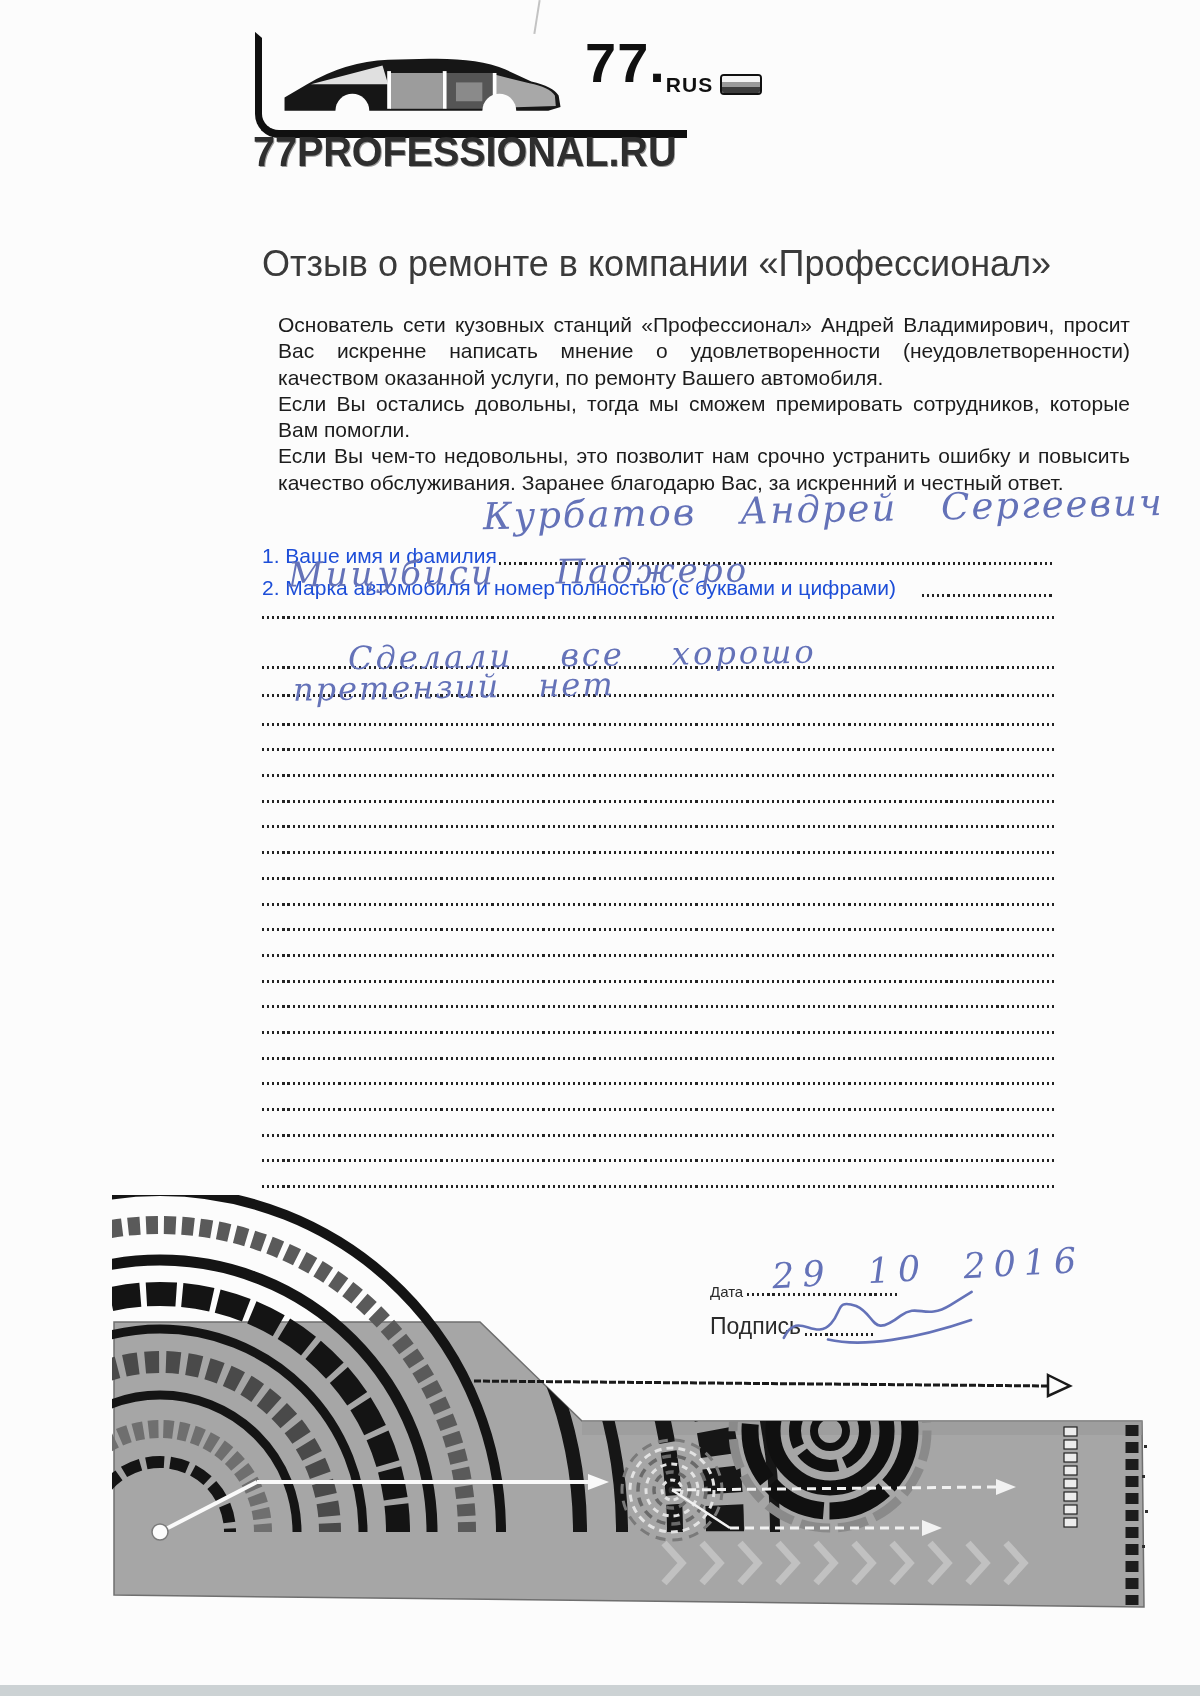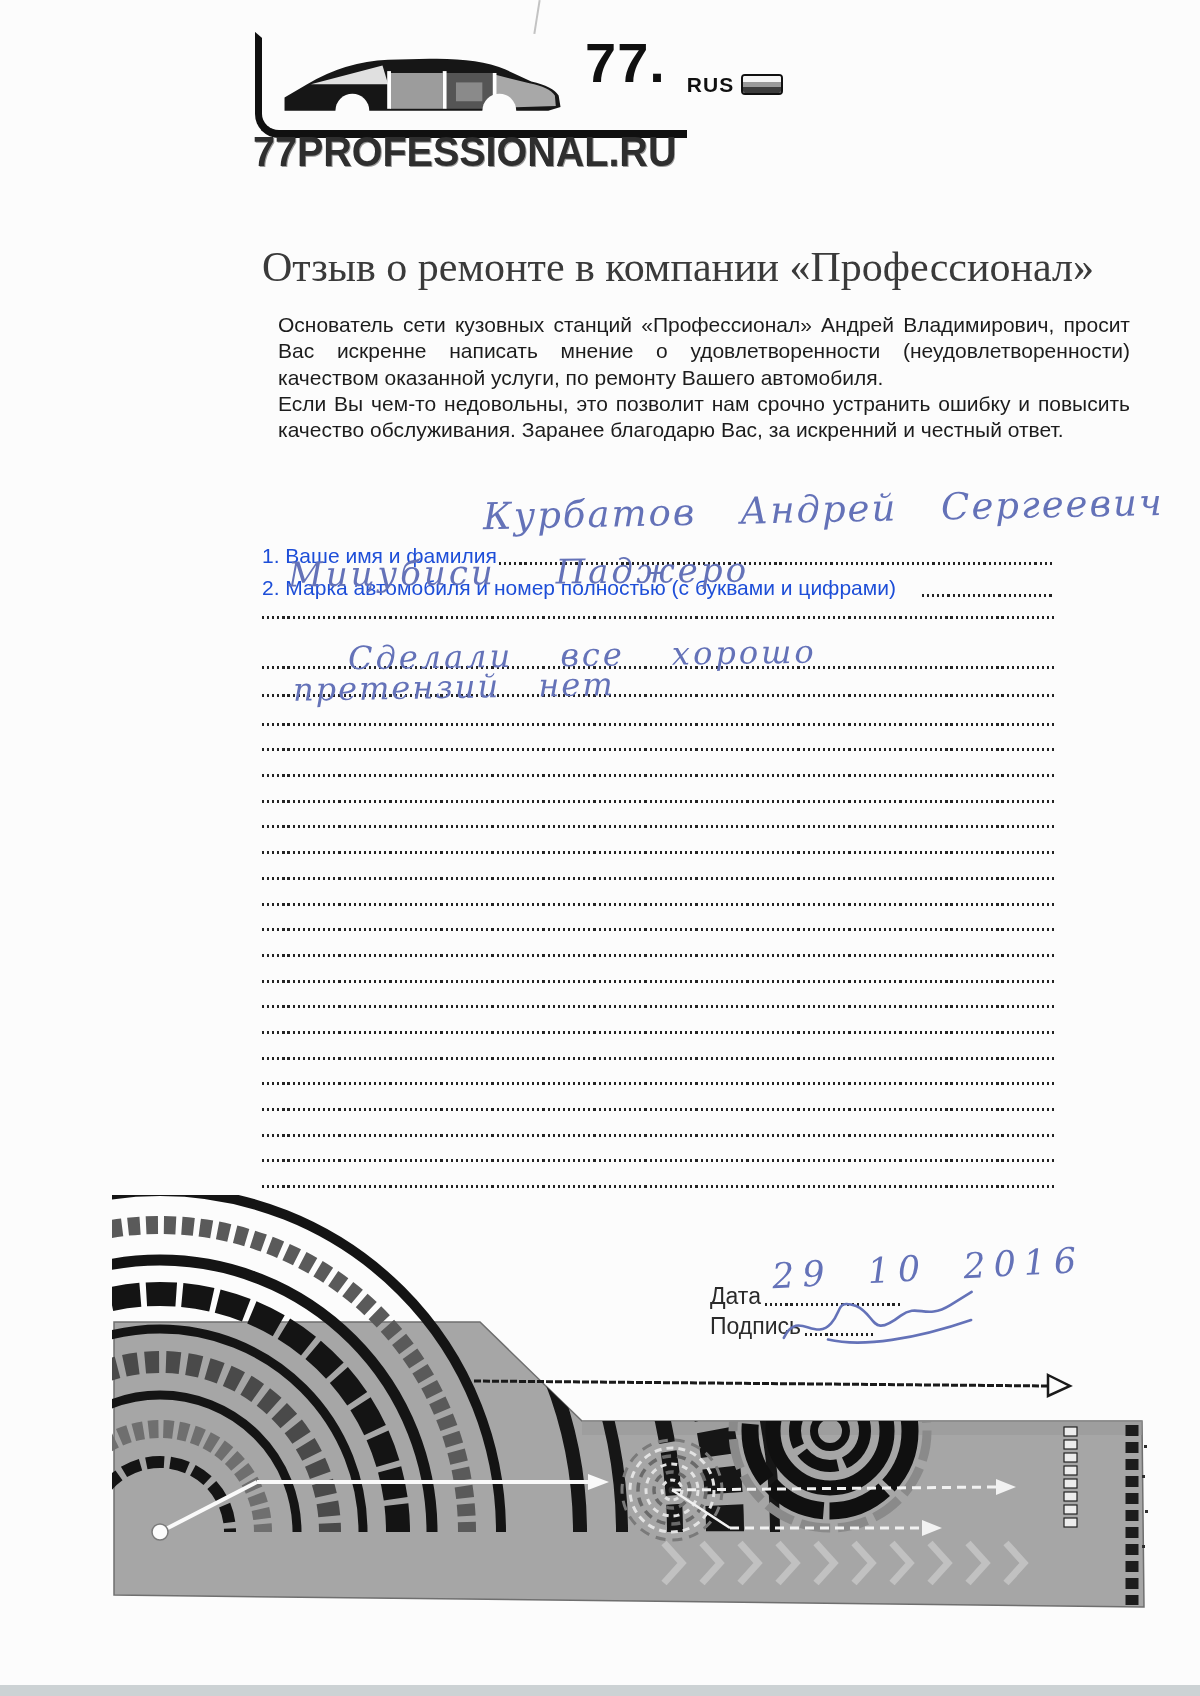--- a/index.html
+++ b/index.html
@@ -12,33 +12,33 @@
   #logo-plate{
     position:absolute;left:255px;top:32px;width:425px;height:92px;
     border-left:7px solid #101010;border-bottom:8px solid #101010;border-top:6px solid rgba(16,16,16,0);
     border-bottom-left-radius:24px;display:flex;align-items:stretch;
   }
   .plate-dot{width:11px;height:11px;border-radius:50%;background:#101010;align-self:center;margin:0 6px 0 9px;}
   .plate-car{flex:0 0 292px;align-self:flex-end;margin-bottom:2px;}
   .plate-divider{width:7px;background:#101010;margin-left:6px;}
   .plate-right{display:flex;flex-direction:row;justify-content:space-between;padding:0 0 0 10px;}
   .plate-code{font-size:56px;font-weight:bold;line-height:50px;color:#101010;letter-spacing:1px;font-family:"Liberation Sans",sans-serif;}
-  .plate-rus-row{display:flex;align-items:center;gap:7px;margin-top:1px;margin-left:21px;}
+  .plate-rus-row{display:flex;align-items:center;gap:7px;margin-top:1px;}
   .plate-rus{font-size:21px;font-weight:bold;color:#101010;letter-spacing:1px;}
   .plate-flag{width:38px;height:17px;border:2.5px solid #101010;border-radius:4px;overflow:hidden;display:flex;flex-direction:column;}
   .plate-flag span{flex:1;}
   .flag-w{background:#f5f5f5;}.flag-m{background:#9a9a9a;}.flag-d{background:#3c3c3c;}
   #brand-text{
     position:absolute;left:253px;top:128px;
     font-size:42px;font-weight:bold;color:#2e2e2e;letter-spacing:0px;
     transform:scaleX(.94);transform-origin:left top;white-space:nowrap;
     text-shadow:1px 1px 0 #9a9a9a;
   }
   
-  #page-title{position:absolute;left:262px;top:243px;font-size:42px;color:#3a3a3a;white-space:nowrap;font-family:Liberation Serif, serif;}
+  #page-title{position:absolute;left:262px;top:243px;font-size:36px;color:#3a3a3a;white-space:nowrap;}
   #intro{position:absolute;left:278px;top:312px;width:852px;font-size:21px;line-height:26.3px;text-align:justify;}
   #intro p{margin:0;}
   
   .dots-bg{background:repeating-linear-gradient(90deg,#242424 0 2.1px,rgba(0,0,0,0) 2.1px 5.1px);}
   .form-row{position:absolute;left:262px;width:792px;display:flex;font-size:21px;color:#1d4ed8;}
   .form-row .dots{flex:1;height:3px;align-self:flex-end;margin-bottom:3px;margin-left:2px;}
   .dotline-row{position:relative;height:25.7px;}
   .dotline-row::after{content:"";position:absolute;left:0;right:0;bottom:0;height:3px;
     background:repeating-linear-gradient(90deg,#242424 0 2.1px,rgba(0,0,0,0) 2.1px 5.1px);}
   #empty-lines{position:absolute;left:262px;top:700px;width:792px;}
@@ -46,21 +46,21 @@
   .hand{
     position:absolute;font-family:"DejaVu Serif",serif;font-style:italic;
     color:#6472b8;white-space:nowrap;pointer-events:none;
   }
   #hw-name{left:483px;top:488px;font-size:37px;word-spacing:30px;letter-spacing:2px;transform:rotate(-1.2deg);}
   #hw-car{left:288px;top:552px;font-size:34px;word-spacing:46px;letter-spacing:3px;transform:rotate(-0.6deg);}
   #hw-rev1{left:348px;top:636px;font-size:32px;word-spacing:34px;letter-spacing:3px;transform:rotate(-0.8deg);}
   #hw-rev2{left:293px;top:668px;font-size:32px;word-spacing:26px;letter-spacing:2px;transform:rotate(-1deg);}
   #hw-date{left:772px;top:1248px;font-size:35px;letter-spacing:8px;word-spacing:16px;transform:rotate(-3deg);}
   
-  #date-row{position:absolute;left:710px;top:1283px;display:flex;font-size:23px;color:#2a2a2a;width:190px;}
+  #date-row{position:absolute;left:710px;top:1283px;display:flex;font-size:15px;color:#2a2a2a;width:190px;}
   #date-row .dots{flex:1;height:3px;align-self:flex-end;margin-bottom:4px;margin-left:4px;}
   #sig-row{position:absolute;left:710px;top:1313px;display:flex;font-size:23px;color:#2a2a2a;width:165px;}
   #sig-row .dots{flex:1;height:3px;align-self:flex-end;margin-bottom:4px;margin-left:4px;}
   #signature-svg{position:absolute;left:775px;top:1285px;pointer-events:none;}
   
   #bottom-art{position:absolute;left:112px;top:1195px;}
   #scan-scratch{position:absolute;left:536px;top:0;width:2px;height:34px;background:#c3c3c3;transform:rotate(9deg);}
   #bottom-strip{position:absolute;left:0;bottom:0;width:100%;height:11px;background:#ccd2d4;}
 </style>
 </head>
@@ -95,20 +95,21 @@
         </span>
       </span>
     </div>
   </div>
   <div id="brand-text">77PROFESSIONAL.RU</div>
 
   <div id="page-title">Отзыв о ремонте в компании «Профессионал»</div>
 
   <div id="intro">
     <p>Основатель сети кузовных станций «Профессионал» Андрей Владимирович, просит Вас искренне написать мнение о удовлетворенности (неудовлетворенности) качеством оказанной услуги, по ремонту Вашего автомобиля.</p>
+    <p>Если Вы остались довольны, тогда мы сможем премировать сотрудников, которые Вам помогли.</p>
     <p>Если Вы чем-то недовольны, это позволит нам срочно устранить ошибку и повысить качество обслуживания. Заранее благодарю Вас, за искренний и честный ответ.</p>
   </div>
 
   <div class="form-row" style="top:544px;height:24px;">
     <span>1. Ваше имя и фамилия</span>
     <span class="dots dots-bg"></span>
   </div>
   <div class="form-row" style="top:576px;height:24px;gap:24px;">
     <span>2. Марка автомобиля и номер полностью (с буквами и цифрами)</span>
     <span class="dots dots-bg"></span>

